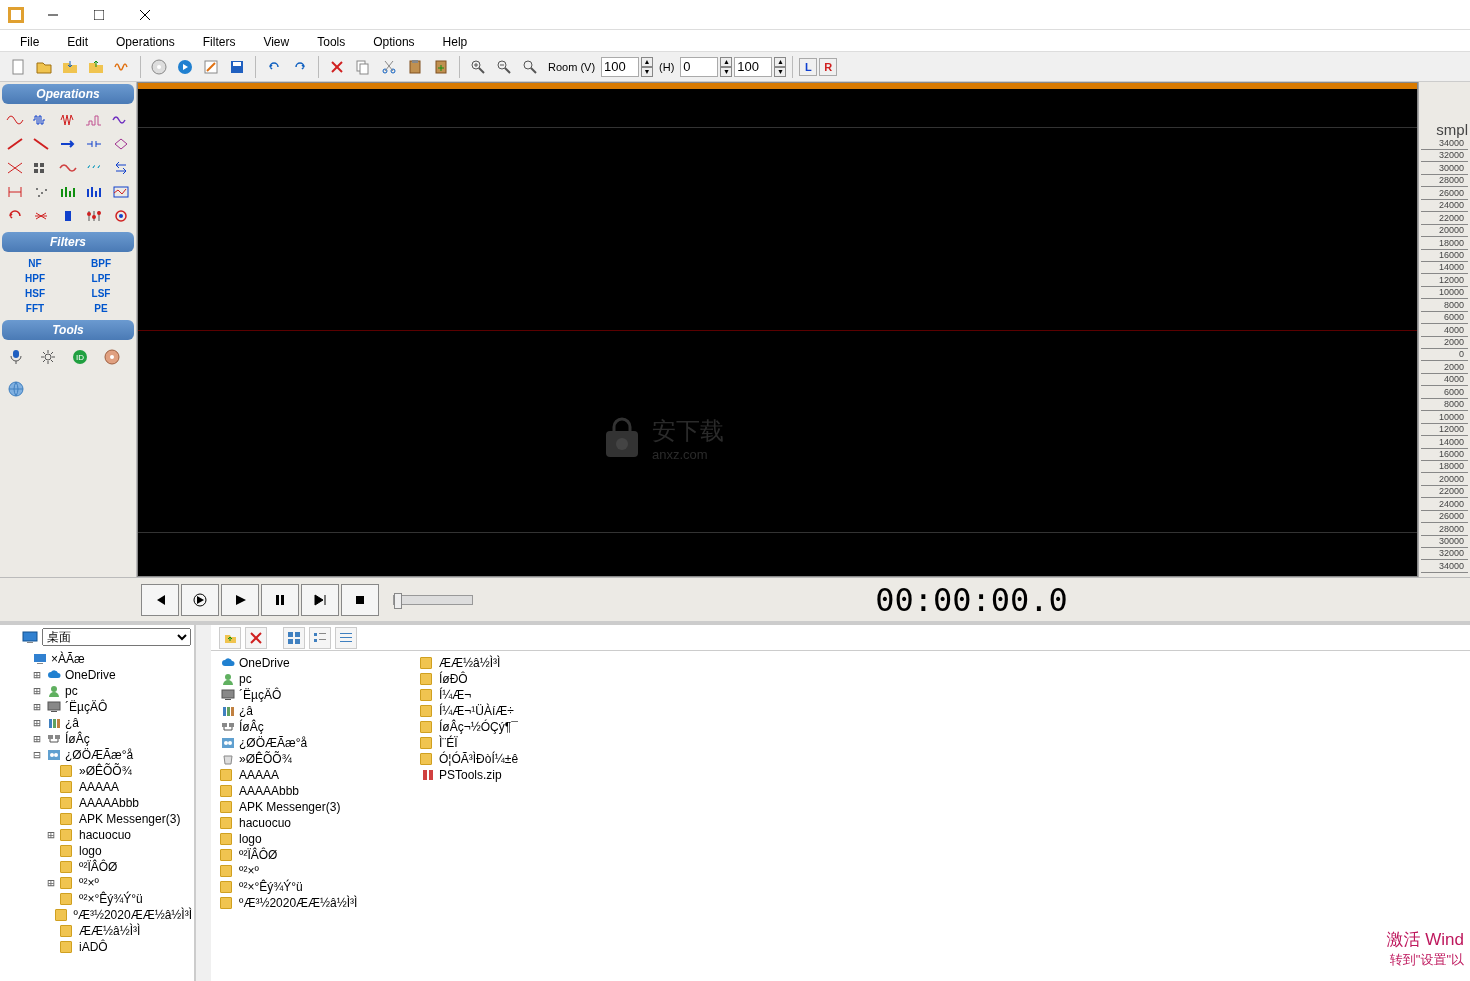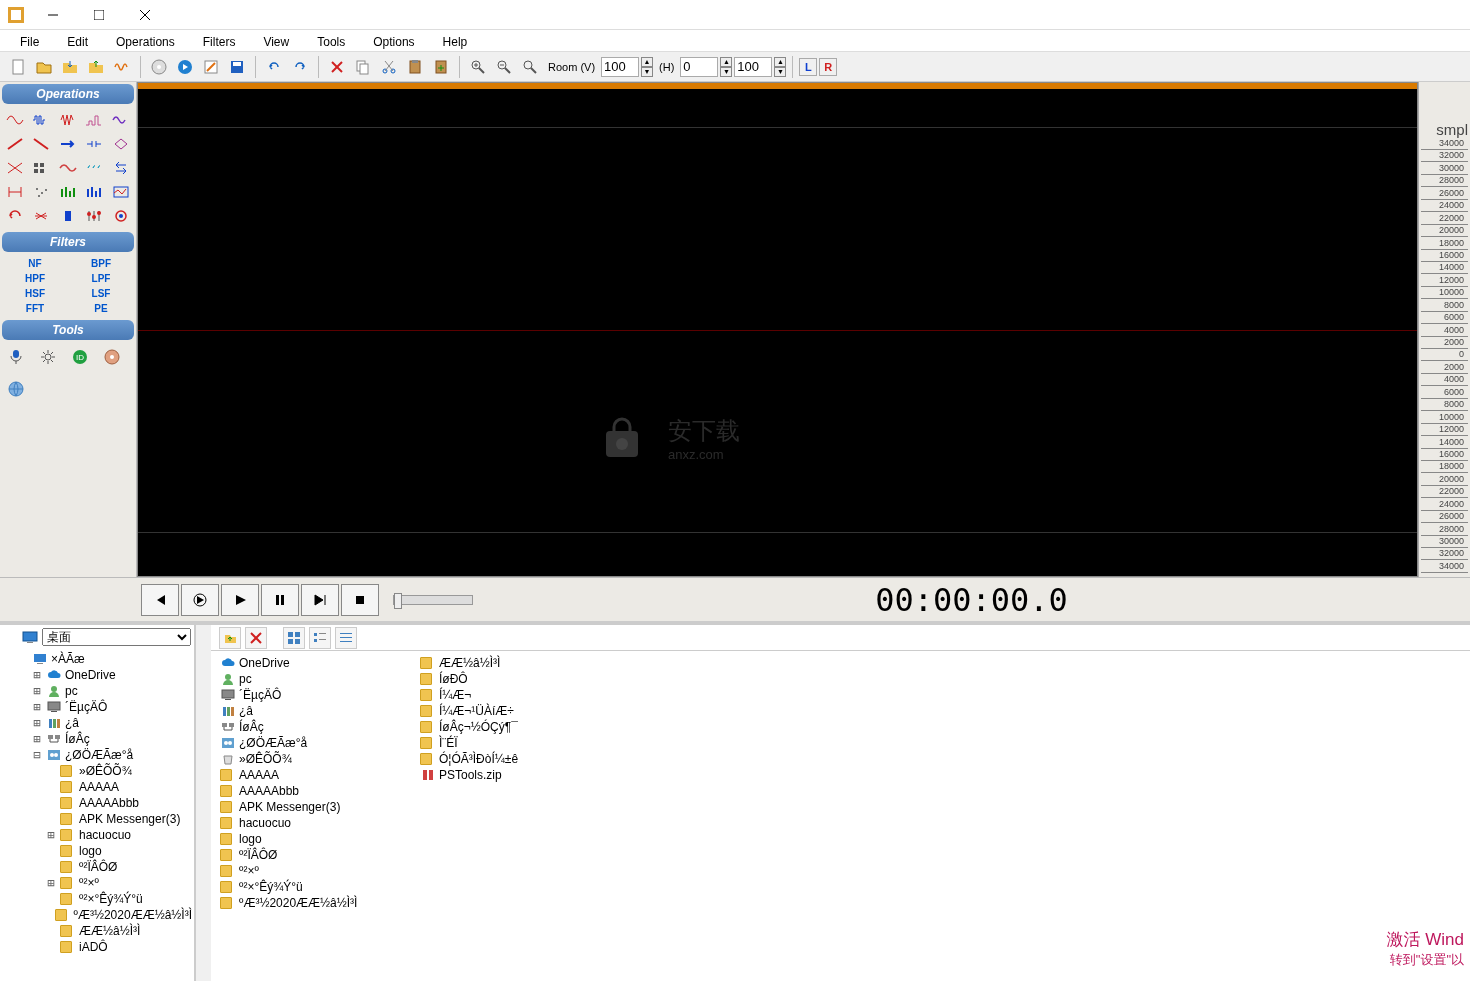--- a/index.html
+++ b/index.html
@@ -77,21 +77,21 @@
 
 .browser-right { flex: 1; display: flex; flex-direction: column; }
 .browser-toolbar { height: 26px; border-bottom: 1px solid #ccc; display: flex; align-items: center; padding: 2px 8px; gap: 4px; }
 .browser-tb-btn { width: 22px; height: 22px; border: 1px solid #ccc; background: #f5f5f5; display:flex; align-items:center; justify-content:center; cursor: pointer; }
 .browser-content { flex: 1; display: flex; padding: 4px; overflow: auto; }
 .file-col { width: 200px; }
 .file-item { display: flex; align-items: center; padding: 1px 2px; font-size: 12px; cursor: pointer; white-space: nowrap; }
 .folder-icon { width: 14px; height: 12px; background: #f0c450; border: 1px solid #d0a020; border-radius: 1px; margin-right: 4px; }
 
 
-.watermark { position: absolute; left: 600px; top: 415px; color: #555; font-size: 18px; opacity: 0.5; display:flex; align-items:center; gap:24px; pointer-events:none; }
+.watermark { position: absolute; left: 600px; top: 415px; color: #555; font-size: 18px; opacity: 0.5; display:flex; align-items:center; gap:8px; pointer-events:none; }
 .watermark .wtxt { display:flex; flex-direction:column; }
 .watermark .wcn { font-size: 24px; }
 .watermark .wurl { font-size: 13px; }
 
 .activate-win { position: absolute; right: 6px; bottom: 12px; color: #be185d; font-size: 13px; text-align: right; }
 .activate-win .big { font-size: 17px; } .op-blue{color:#1040cc;}
 svg { display:block; }
 </style>
 </head>
 <body>

